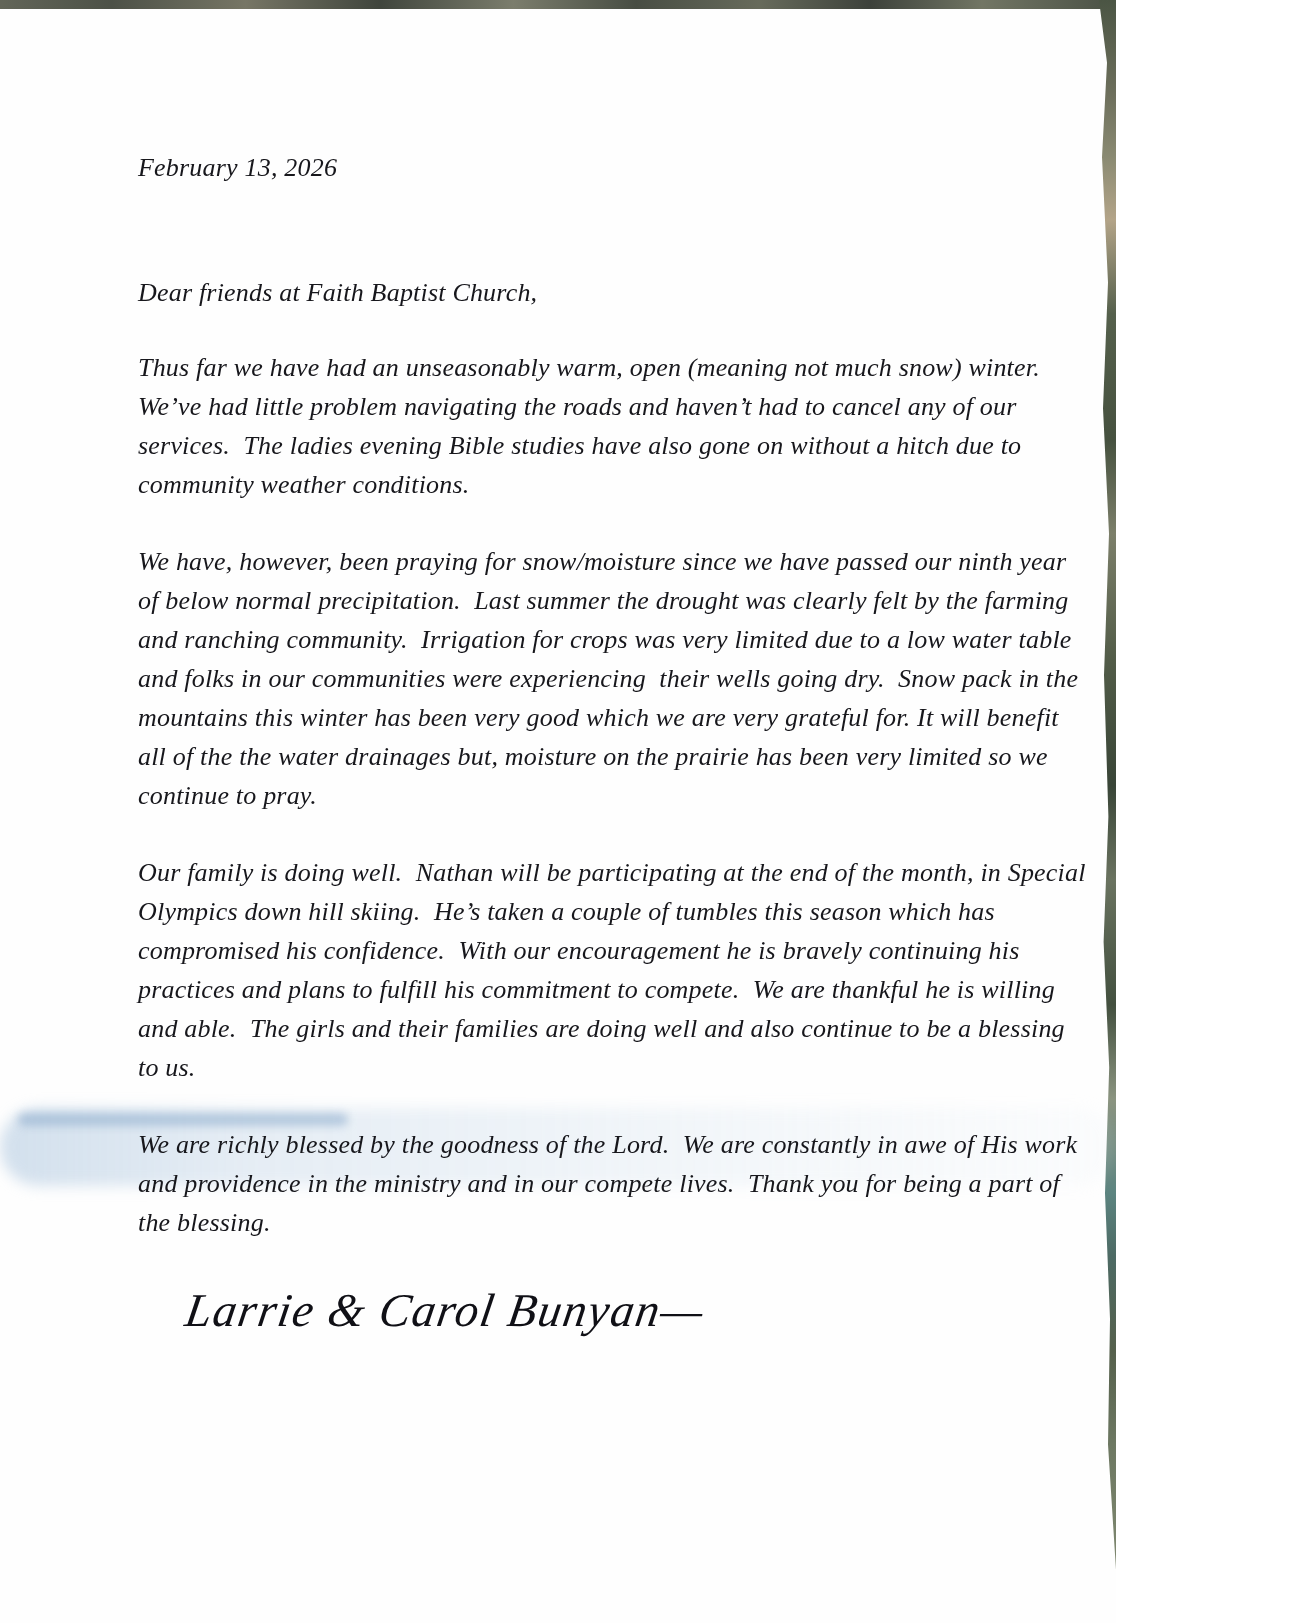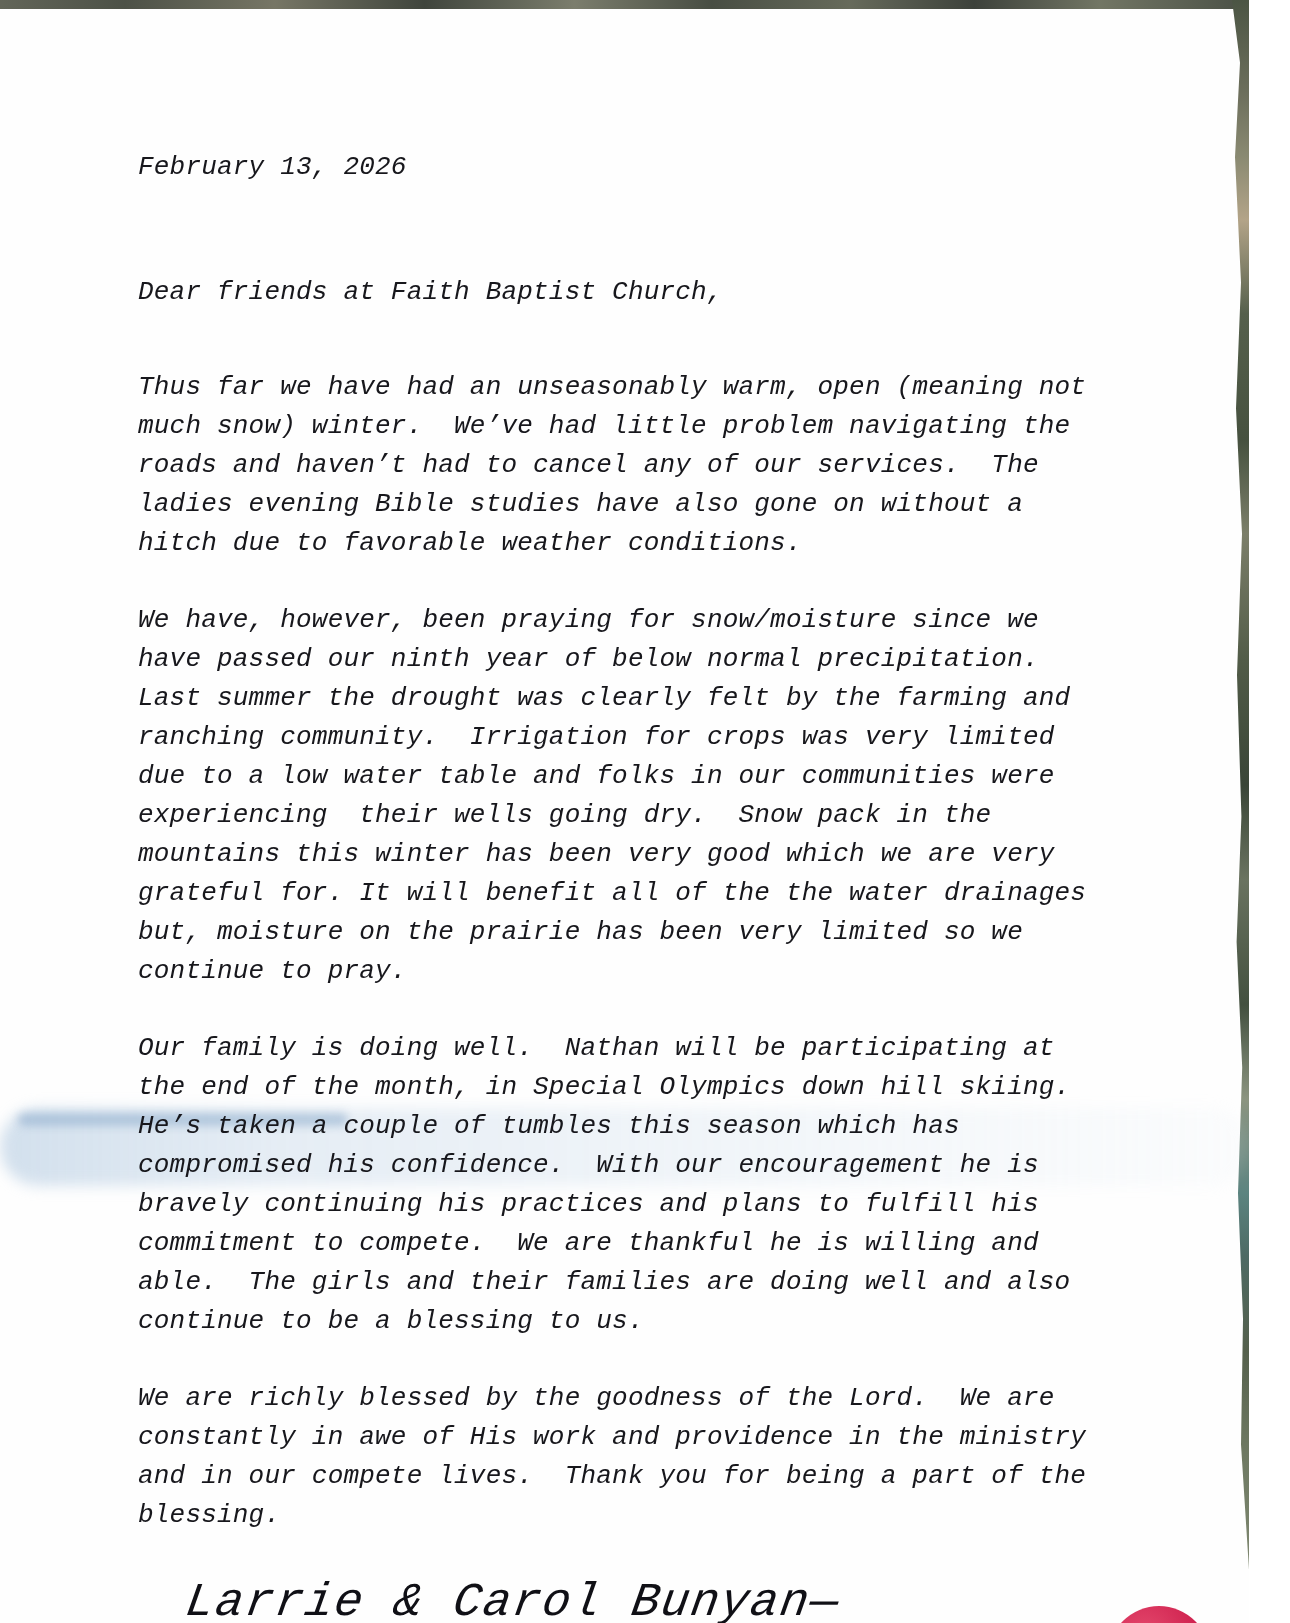--- a/index.html
+++ b/index.html
@@ -1,23 +1,23 @@
 <!DOCTYPE html>
 <html><head>
 <meta charset="utf-8">
 <style>
   * { margin: 0; padding: 0; box-sizing: border-box; }
   html, body { background: #ffffff; }
   .page {
     position: relative;
-    width: 1249px;
+    width: 1116px;
     height: 1623px;
     background: #fefefe;
     overflow: hidden;
-    font-family: Liberation Mono, monospace;
+    font-family: Liberation Serif, serif;
   }
 
   
   .top-strip {
     position: absolute;
     top: 0; left: 0;
     width: 100%; height: 9px;
     background: linear-gradient(90deg,
       #55584a 0%, #3d4237 10%, #6b6a58 22%, #2f352c 34%,
       #707260 46%, #383e33 57%, #5a5e4d 68%, #2c312a 78%,
@@ -76,21 +76,21 @@
     position: absolute;
     left: 138px; top: 148px;
     width: 952px;
     color: #17171c;
     font-style: italic;
     font-size: 26px;
     line-height: 39px;
     letter-spacing: .2px;
   }
   .date { margin-bottom: 86px; }
-  .salutation { margin-bottom: 56px; }
+  .salutation { margin-bottom: 36px; }
   .para { white-space: pre-wrap; margin-bottom: 38px; }
   .para:last-of-type { margin-bottom: 6px; }
 
   .signature {
     margin-left: 48px;
     font-size: 47px;
     line-height: 60px;
     transform: skewX(-9deg);
     letter-spacing: 1.5px;
     color: #101016;
@@ -102,21 +102,21 @@
 <div class="page">
 
   <div class="top-strip"></div>
   <div class="right-strip"></div>
   <div class="wash-band"></div>
   <div class="wash-streak"></div>
 
   <div class="letter">
     <div class="date">February 13, 2026</div>
     <div class="salutation">Dear friends at Faith Baptist Church,</div>
-    <div class="para">Thus far we have had an unseasonably warm, open (meaning not much snow) winter.  We’ve had little problem navigating the roads and haven’t had to cancel any of our services.  The ladies evening Bible studies have also gone on without a hitch due to favorable weather conditions.</div>
+    <div class="para">Thus far we have had an unseasonably warm, open (meaning not much snow) winter.  We’ve had little problem navigating the roads and haven’t had to cancel any of our services.  The ladies evening Bible studies have also gone on without a hitch due to community weather conditions.</div>
     <div class="para">We have, however, been praying for snow/moisture since we have passed our ninth year of below normal precipitation.  Last summer the drought was clearly felt by the farming and ranching community.  Irrigation for crops was very limited due to a low water table and folks in our communities were experiencing  their wells going dry.  Snow pack in the mountains this winter has been very good which we are very grateful for. It will benefit all of the the water drainages but, moisture on the prairie has been very limited so we continue to pray.</div>
     <div class="para">Our family is doing well.  Nathan will be participating at the end of the month, in Special Olympics down hill skiing.  He’s taken a couple of tumbles this season which has compromised his confidence.  With our encouragement he is bravely continuing his practices and plans to fulfill his commitment to compete.  We are thankful he is willing and able.  The girls and their families are doing well and also continue to be a blessing to us.</div>
     <div class="para">We are richly blessed by the goodness of the Lord.  We are constantly in awe of His work and providence in the ministry and in our compete lives.  Thank you for being a part of the blessing.</div>
     <div class="signature">Larrie &amp; Carol Bunyan—</div>
   </div>
 
   <div class="red-sticker"></div>
 
 </div>
 

